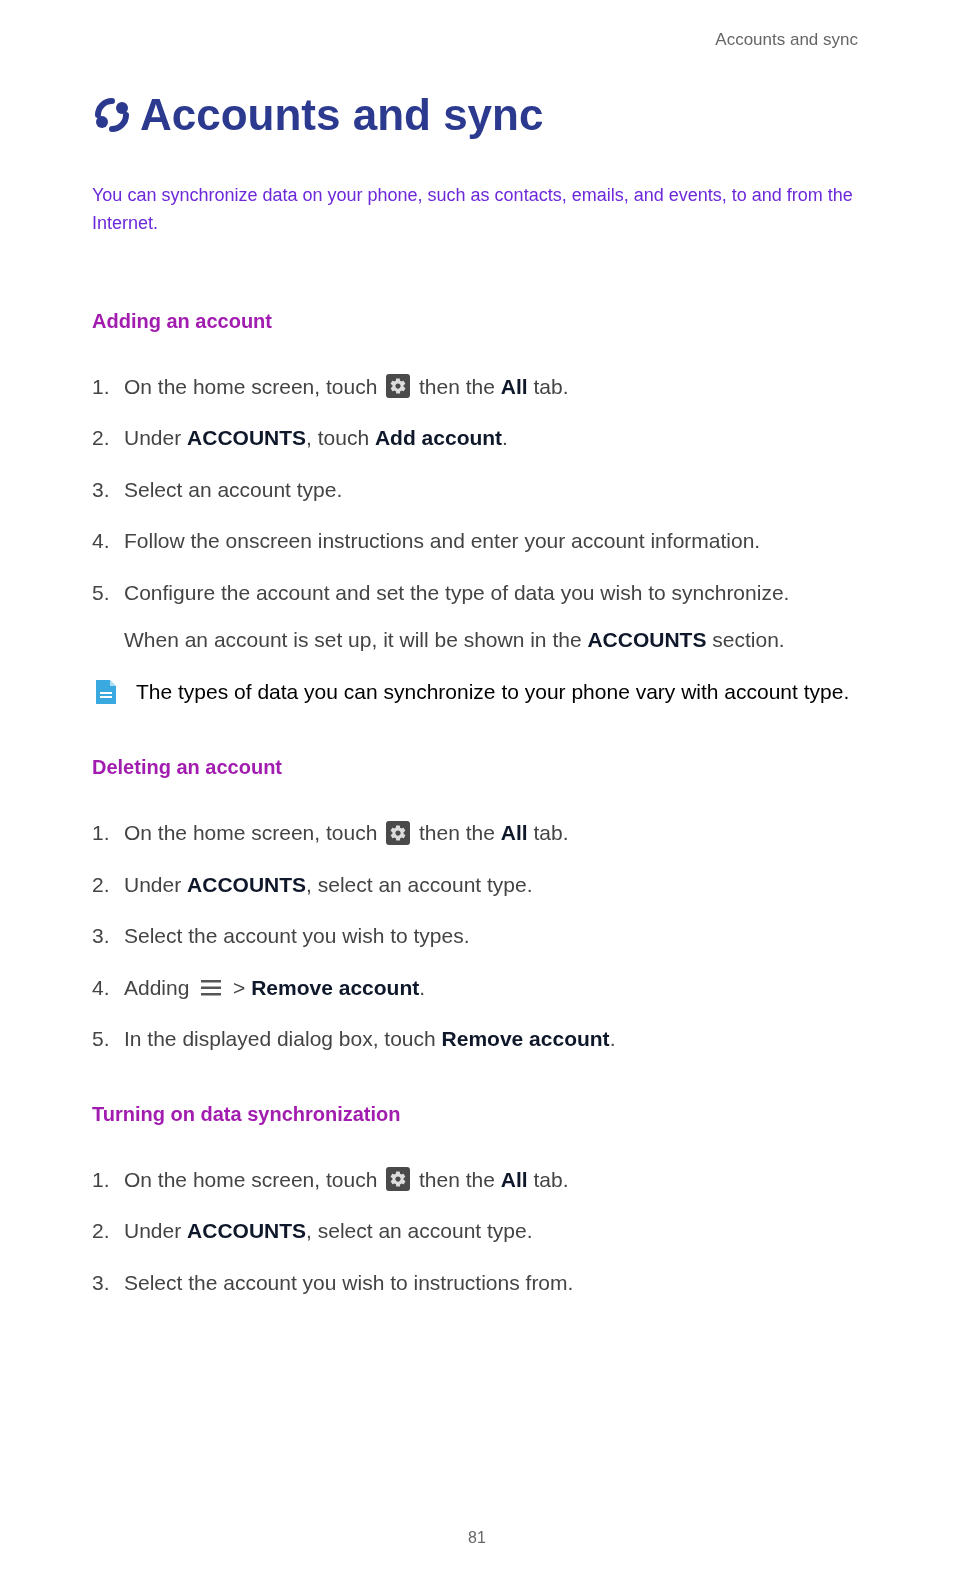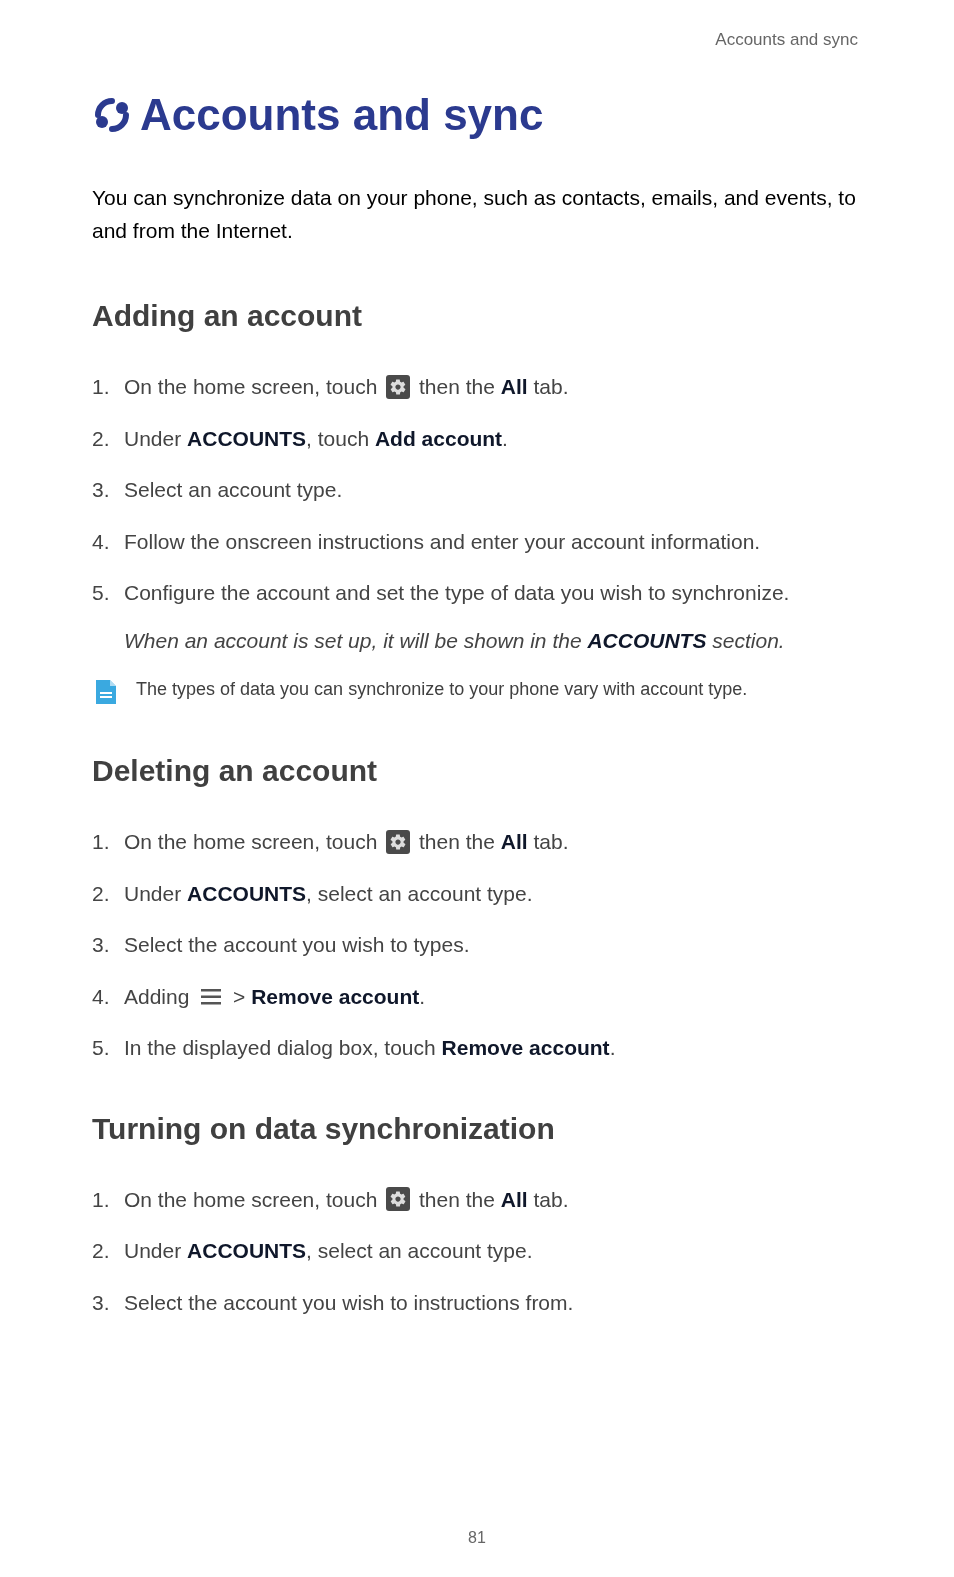--- a/index.html
+++ b/index.html
@@ -28,29 +28,29 @@
       margin-bottom: 42px;
       display: flex;
       align-items: center;
     }
     .sync-icon {
       display: inline-flex;
       margin-right: 8px;
       align-items: center;
     }
     .intro {
-      font-size: 21px;
-      color: #000000;
+      font-size: 18px;
+      color: #6d28d9;
       line-height: 1.55;
-      margin-bottom: 52px;
+      margin-bottom: 72px;
     }
     h2.section {
-      font-size: 30px;
+      font-size: 20px;
       font-weight: bold;
-      color: #404040;
+      color: #a21caf;
       margin-bottom: 38px;
     }
     ol.steps {
       list-style: none;
       counter-reset: step;
       margin-bottom: 20px;
     }
     ol.steps > li {
       counter-increment: step;
       font-size: 21px;
@@ -61,21 +61,20 @@
       position: relative;
     }
     ol.steps > li::before {
       content: counter(step) ".";
       position: absolute;
       left: 0;
     }
     .sub {
       display: block;
       margin-top: 16px;
-      font-style: italic;
     }
     .settings-icon {
       display: inline-flex;
       vertical-align: middle;
       width: 24px;
       height: 24px;
       background: #4a4a4a;
       border-radius: 3px;
       align-items: center;
       justify-content: center;
@@ -97,22 +96,22 @@
       padding-left: 0px;
     }
     .note-icon {
       flex: 0 0 28px;
       width: 28px;
       height: 28px;
       margin-right: 16px;
       margin-top: 2px;
     }
     .note-text {
-      font-size: 18px;
-      color: #404040;
+      font-size: 21px;
+      color: #000000;
       line-height: 1.55;
       flex: 1;
     }
     .section-block {
       margin-bottom: 48px;
     }
     .footer-pagenum {
       position: absolute;
       bottom: 30px;
       left: 0;

